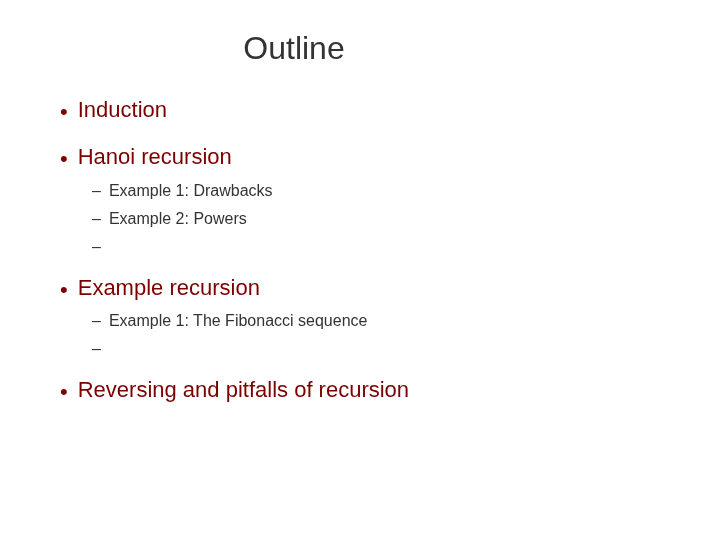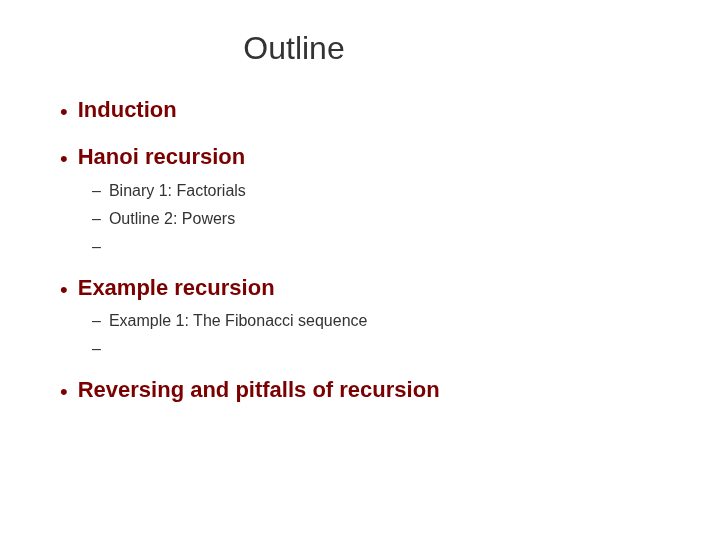--- a/index.html
+++ b/index.html
@@ -48,21 +48,21 @@
       font-size: 22px;
       color: #7b0000;
       line-height: 1.4;
       flex-shrink: 0;
       margin-top: 2px;
     }
 
     .bullet-text {
       font-size: 22px;
       color: #7b0000;
-      font-weight: bold;
+      font-weight: normal;
       line-height: 1.4;
     }
 
     .sub-items {
       display: flex;
       flex-direction: column;
       gap: 4px;
       margin-left: 32px;
       margin-top: 4px;
     }
@@ -106,25 +106,25 @@
     </div>
 
     <div class="section-group">
       <div class="bullet-item">
         <span class="bullet-symbol">•</span>
         <span class="bullet-text">Hanoi recursion</span>
       </div>
       <div class="sub-items">
         <div class="sub-item">
           <span class="sub-dash">–</span>
-          <span class="sub-text">Binary 1: Factorials</span>
+          <span class="sub-text">Example 1: Drawbacks</span>
         </div>
         <div class="sub-item">
           <span class="sub-dash">–</span>
-          <span class="sub-text">Outline 2:  Powers</span>
+          <span class="sub-text">Example 2:  Powers</span>
         </div>
         <div class="sub-item">
           <span class="sub-dash">–</span>
         </div>
       </div>
     </div>
 
     <div class="section-group">
       <div class="bullet-item">
         <span class="bullet-symbol">•</span>

